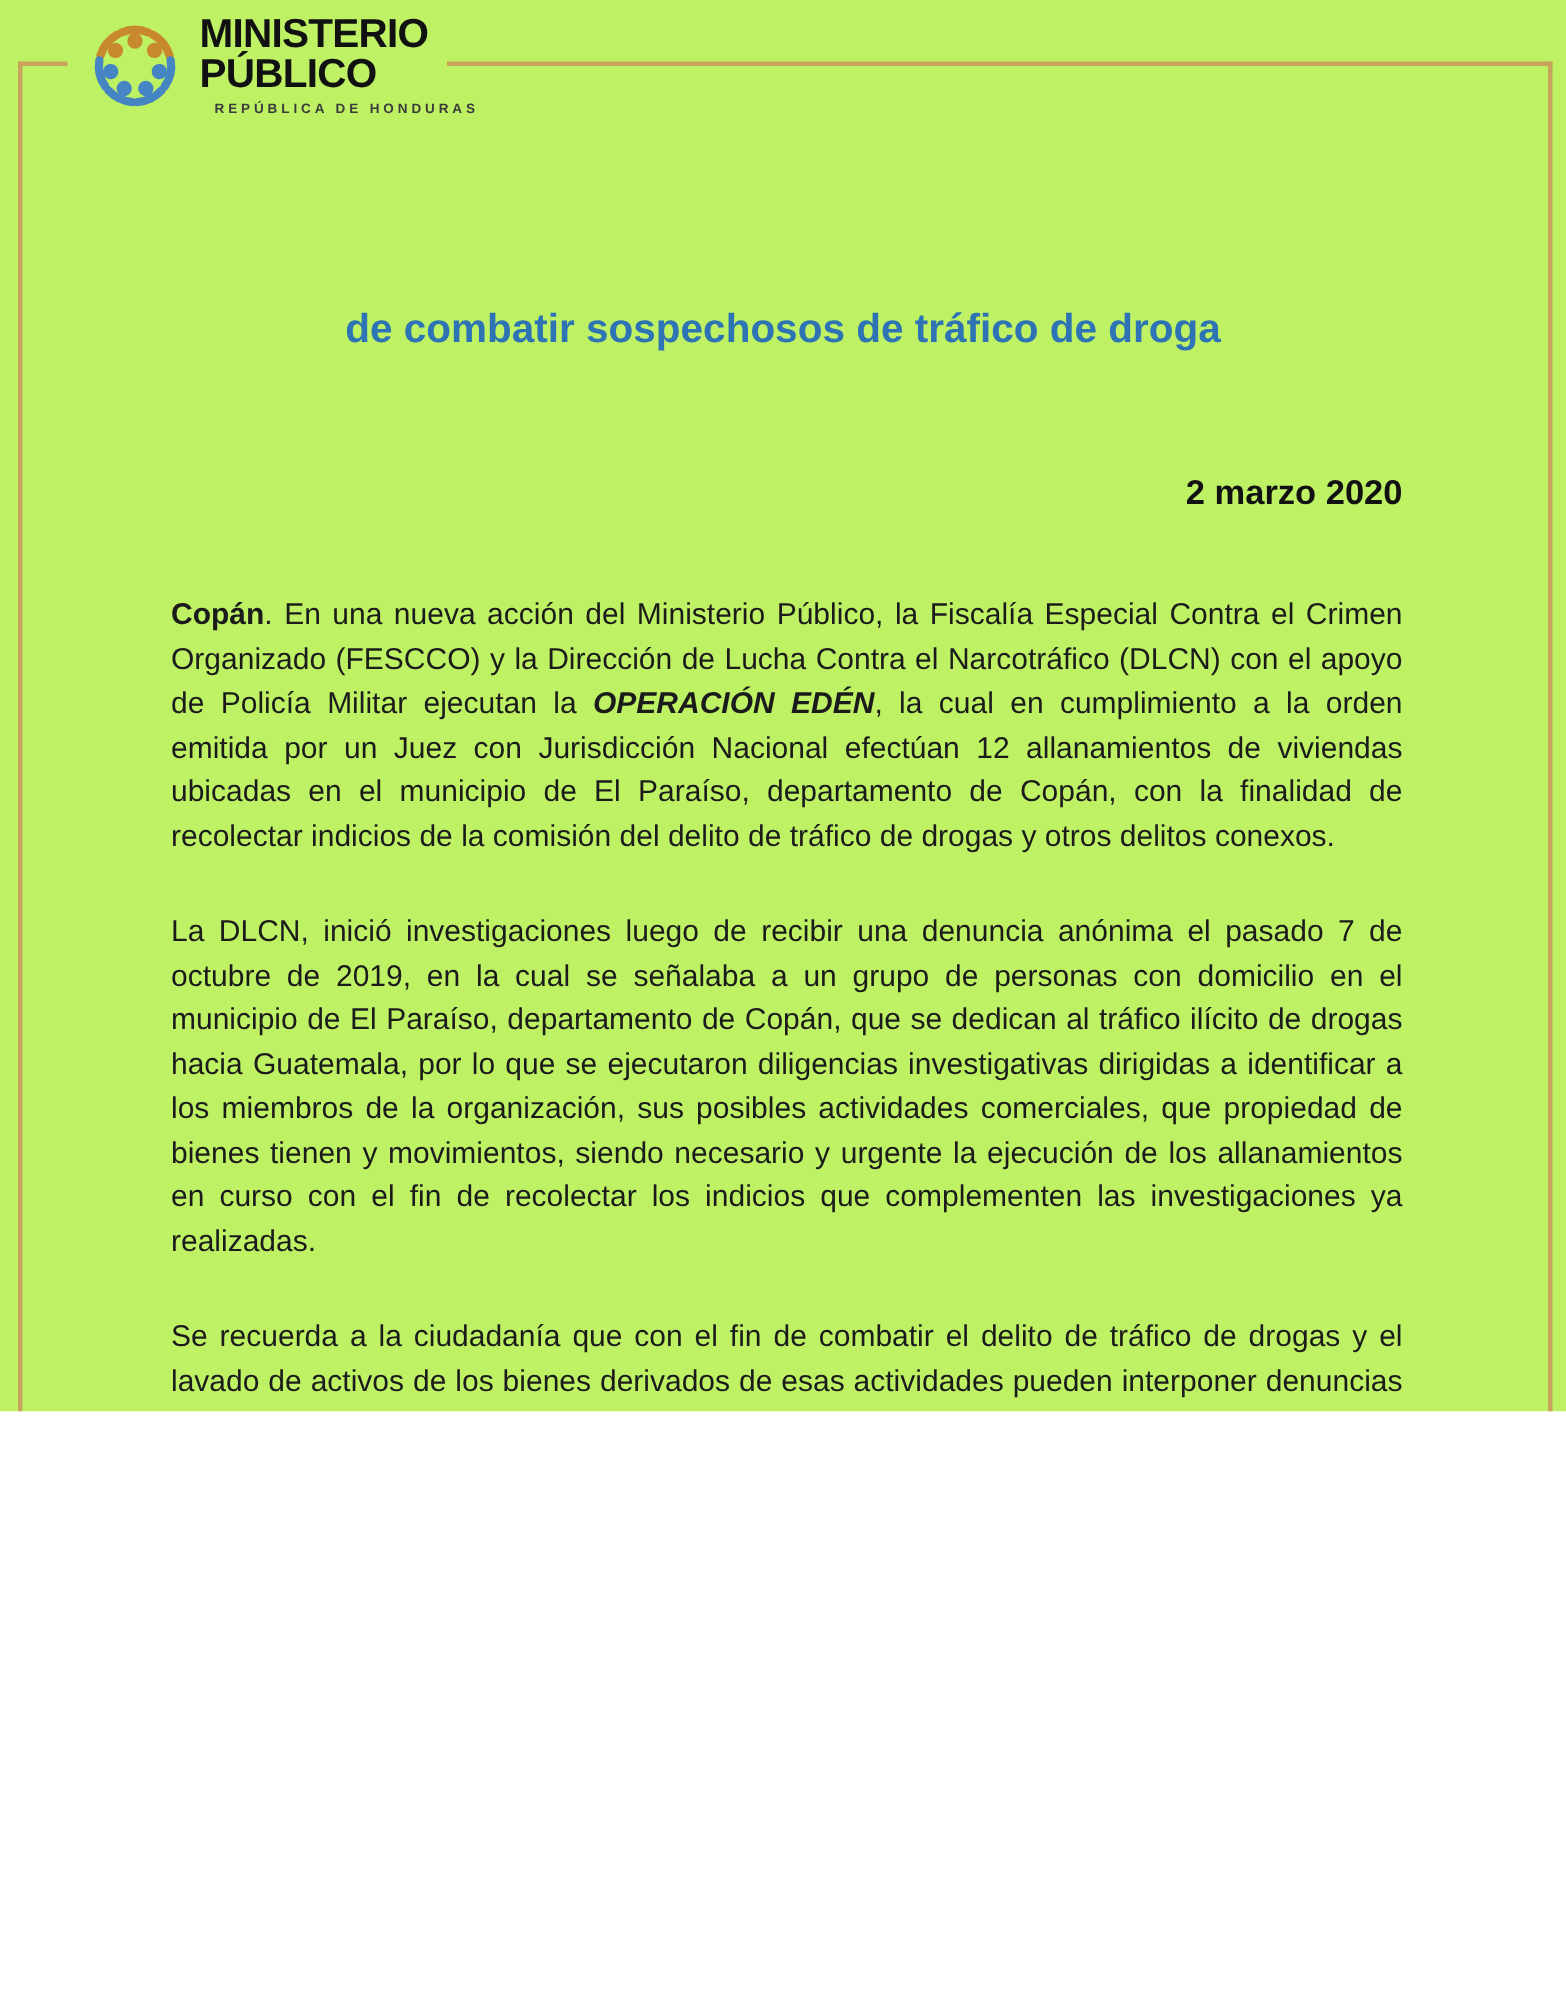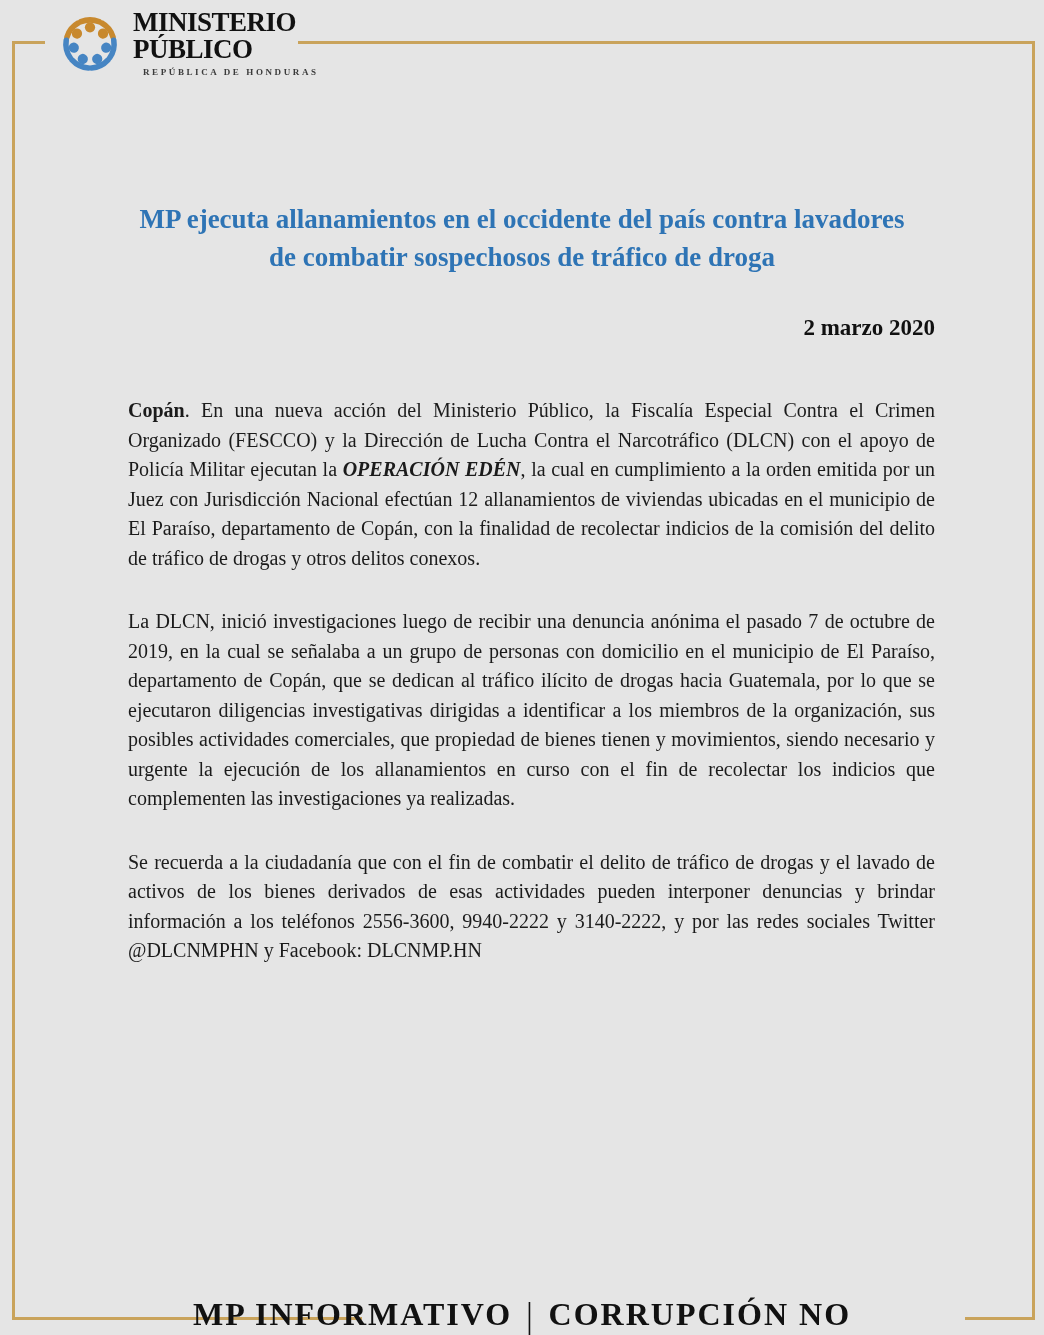--- a/index.html
+++ b/index.html
@@ -1,22 +1,22 @@
 <!DOCTYPE html>
 <html><head>
 <meta charset="utf-8">
 <style>
   html,body{margin:0;padding:0;background:#ffffff;}
   .page{
     position:relative;
     width:1044px;
-    height:1335px;
-    background:#e5e5e5;
+    height:941px;
+    background:#bef264;
     overflow:hidden;
-    font-family:Liberation Serif, serif;
+    font-family:Liberation Sans, sans-serif;
     color:#1b1b1b;
   }
   
   .frame{position:absolute;background:#C9A35B;}
   .fr-left{left:12px;top:41px;width:3px;height:1279px;}
   .fr-topleft{left:12px;top:41px;width:33px;height:3px;}
   .fr-topright{left:298px;top:41px;width:737px;height:3px;}
   .fr-right{left:1032px;top:41px;width:3px;height:1279px;}
   .fr-bottomleft{left:12px;top:1317px;width:350px;height:3px;}
   .fr-bottomright{left:965px;top:1317px;width:70px;height:3px;}
@@ -67,21 +67,21 @@
   .body-text{
     position:absolute;
     left:114px;
     top:396px;
     width:821px;
     font-size:20px;
     line-height:29.5px;
     text-align:justify;
     color:#1b1b1b;
   }
-  .body-text p{margin:0 0 34px 14px;}
+  .body-text p{margin:0 0 34px 0;}
   .lead{font-weight:bold;}
   .operation{font-weight:bold;font-style:italic;}
 
   
   .footer-text{
     position:absolute;
     left:0;
     top:1296px;
     width:100%;
     text-align:center;
@@ -145,21 +145,20 @@
     </svg>
   </div>
 
   <div class="logo-text">
     <div class="logo-name">MINISTERIO</div>
     <div class="logo-name">PÚBLICO</div>
     <div class="logo-sub">REPÚBLICA DE HONDURAS</div>
   </div>
 
   <div class="title">
-    <div>MP ejecuta allanamientos en el occidente del país contra lavadores</div>
     <div>de combatir sospechosos de tráfico de droga</div>
   </div>
 
   <div class="date">2 marzo 2020</div>
 
   <div class="body-text">
     <p><span class="lead">Copán</span><span>. En una nueva acción del Ministerio Público, la Fiscalía Especial Contra el Crimen Organizado (FESCCO) y la Dirección de Lucha Contra el Narcotráfico (DLCN) con el apoyo de Policía Militar ejecutan la </span><span class="operation">OPERACIÓN EDÉN</span><span>, la cual en cumplimiento a la orden emitida por un Juez con Jurisdicción Nacional efectúan 12 allanamientos de viviendas ubicadas en el municipio de El Paraíso, departamento de Copán, con la finalidad de recolectar indicios de la comisión del delito de tráfico de drogas y otros delitos conexos.</span></p>
     <p>La DLCN, inició investigaciones luego de recibir una denuncia anónima el pasado 7 de octubre de 2019, en la cual se señalaba a un grupo de personas con domicilio en el municipio de El Paraíso, departamento de Copán, que se dedican al tráfico ilícito de drogas hacia Guatemala, por lo que se ejecutaron diligencias investigativas dirigidas a identificar a los miembros de la organización, sus posibles actividades comerciales, que propiedad de bienes tienen y movimientos, siendo necesario y urgente la ejecución de los allanamientos en curso con el fin de recolectar los indicios que complementen las investigaciones ya realizadas.</p>
     <p>Se recuerda a la ciudadanía que con el fin de combatir el delito de tráfico de drogas y el lavado de activos de los bienes derivados de esas actividades pueden interponer denuncias y brindar información a los teléfonos 2556-3600, 9940-2222 y 3140-2222, y por las redes sociales Twitter @DLCNMPHN y Facebook: DLCNMP.HN</p>
   </div>

